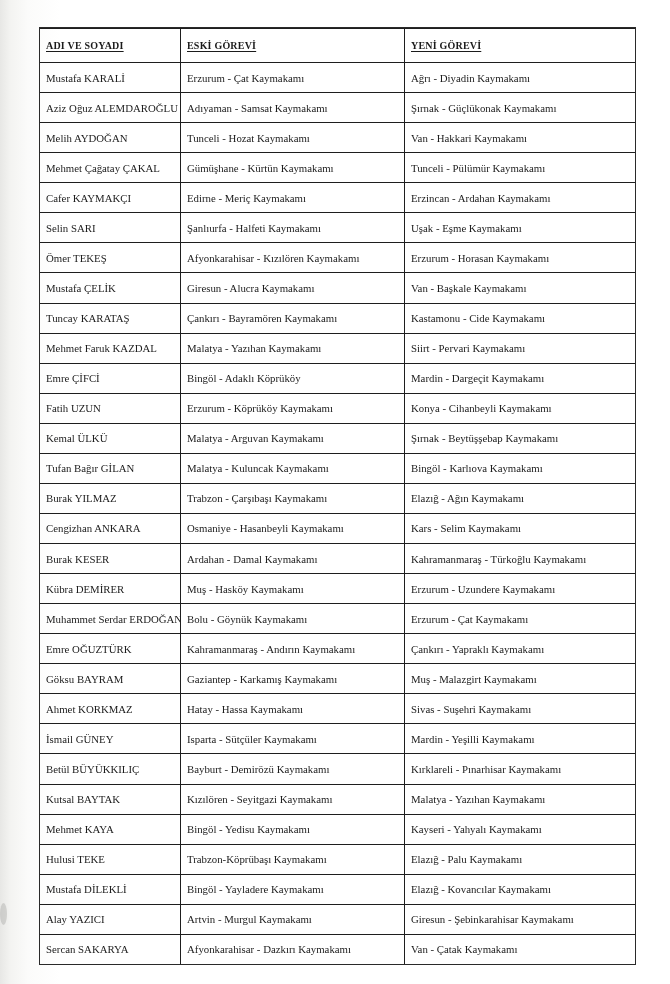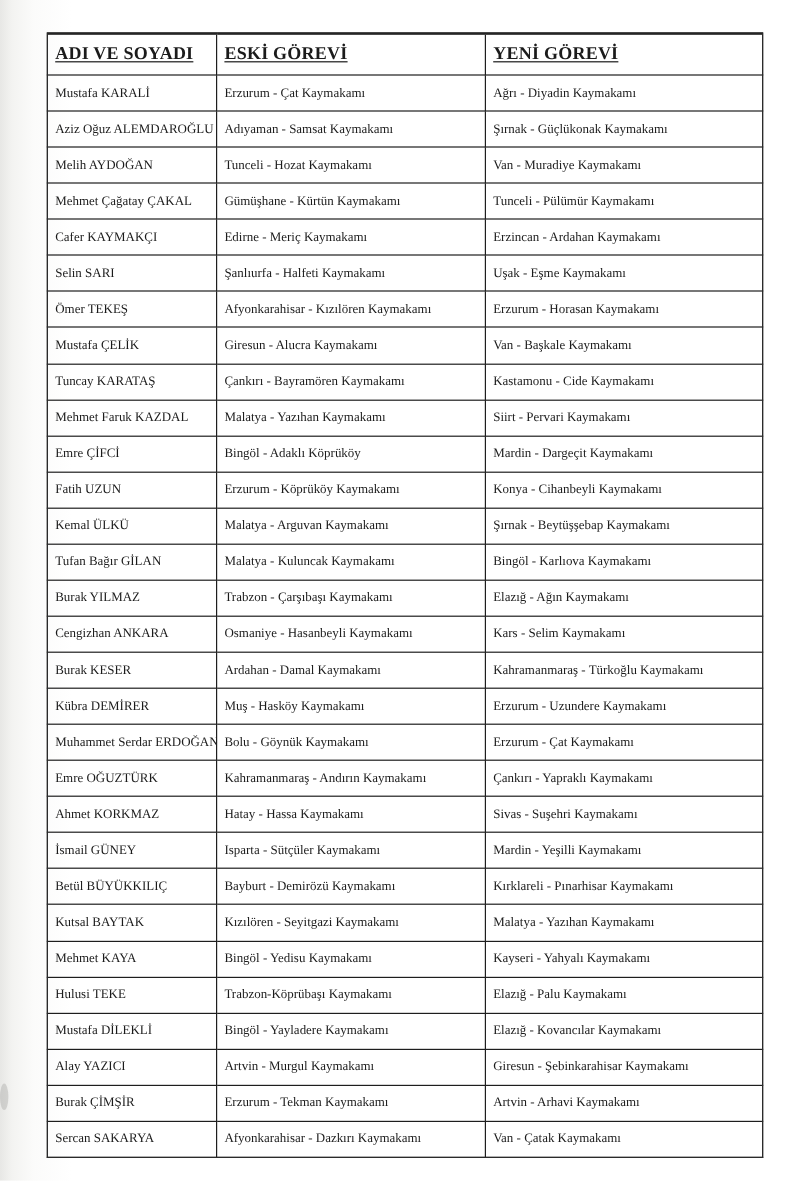--- a/index.html
+++ b/index.html
@@ -30,21 +30,21 @@
   table.appointments th,
   table.appointments td {
     border: 1.6px solid #1e1e1e;
     padding: 1px 4px 1px 6px;
     vertical-align: middle;
     overflow: hidden;
     white-space: nowrap;
   }
   table.appointments th {
     text-align: left;
-    font-size: 15px;
+    font-size: 10px;
     font-weight: bold;
     letter-spacing: 0.2px;
     height: 31px;
     border-top-width: 2.2px;
   }
   table.appointments th span {
     text-decoration: underline;
     text-underline-offset: 2px;
   }
   table.appointments td {
@@ -98,21 +98,21 @@
           <td>Ağrı - Diyadin Kaymakamı</td>
         </tr>
         <tr>
           <td class="col-name">Aziz Oğuz ALEMDAROĞLU</td>
           <td>Adıyaman - Samsat Kaymakamı</td>
           <td>Şırnak - Güçlükonak Kaymakamı</td>
         </tr>
         <tr>
           <td class="col-name">Melih AYDOĞAN</td>
           <td>Tunceli - Hozat Kaymakamı</td>
-          <td>Van - Muradiye Kaymakamı</td>
+          <td>Van - Hakkari Kaymakamı</td>
         </tr>
         <tr>
           <td class="col-name">Mehmet Çağatay ÇAKAL</td>
           <td>Gümüşhane - Kürtün Kaymakamı</td>
           <td>Tunceli - Pülümür Kaymakamı</td>
         </tr>
         <tr>
           <td class="col-name">Cafer KAYMAKÇI</td>
           <td>Edirne - Meriç Kaymakamı</td>
           <td>Erzincan - Ardahan Kaymakamı</td>
@@ -186,20 +186,25 @@
           <td class="col-name">Muhammet Serdar ERDOĞAN</td>
           <td>Bolu - Göynük Kaymakamı</td>
           <td>Erzurum - Çat Kaymakamı</td>
         </tr>
         <tr>
           <td class="col-name">Emre OĞUZTÜRK</td>
           <td>Kahramanmaraş - Andırın Kaymakamı</td>
           <td>Çankırı - Yapraklı Kaymakamı</td>
         </tr>
         <tr>
+          <td class="col-name">Göksu BAYRAM</td>
+          <td>Gaziantep - Karkamış Kaymakamı</td>
+          <td>Muş - Malazgirt Kaymakamı</td>
+        </tr>
+        <tr>
           <td class="col-name">Ahmet KORKMAZ</td>
           <td>Hatay - Hassa Kaymakamı</td>
           <td>Sivas - Suşehri Kaymakamı</td>
         </tr>
         <tr>
           <td class="col-name">İsmail GÜNEY</td>
           <td>Isparta - Sütçüler Kaymakamı</td>
           <td>Mardin - Yeşilli Kaymakamı</td>
         </tr>
         <tr>
@@ -224,25 +229,20 @@
         </tr>
         <tr>
           <td class="col-name">Mustafa DİLEKLİ</td>
           <td>Bingöl - Yayladere Kaymakamı</td>
           <td>Elazığ - Kovancılar Kaymakamı</td>
         </tr>
         <tr>
           <td class="col-name">Alay YAZICI</td>
           <td>Artvin - Murgul Kaymakamı</td>
           <td>Giresun - Şebinkarahisar Kaymakamı</td>
-        </tr>
-        <tr>
-          <td class="col-name">Burak ÇİMŞİR</td>
-          <td>Erzurum - Tekman Kaymakamı</td>
-          <td>Artvin - Arhavi Kaymakamı</td>
         </tr>
         <tr>
           <td class="col-name">Sercan SAKARYA</td>
           <td>Afyonkarahisar - Dazkırı Kaymakamı</td>
           <td>Van - Çatak Kaymakamı</td>
         </tr>
       </tbody>
   </table>
 </div>
 

